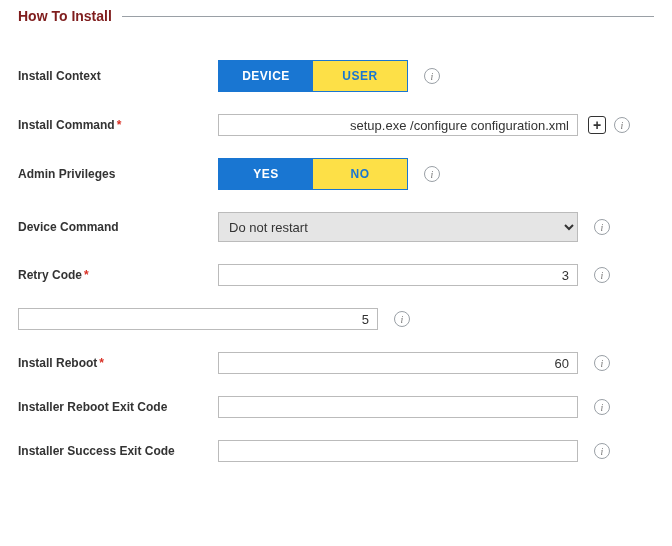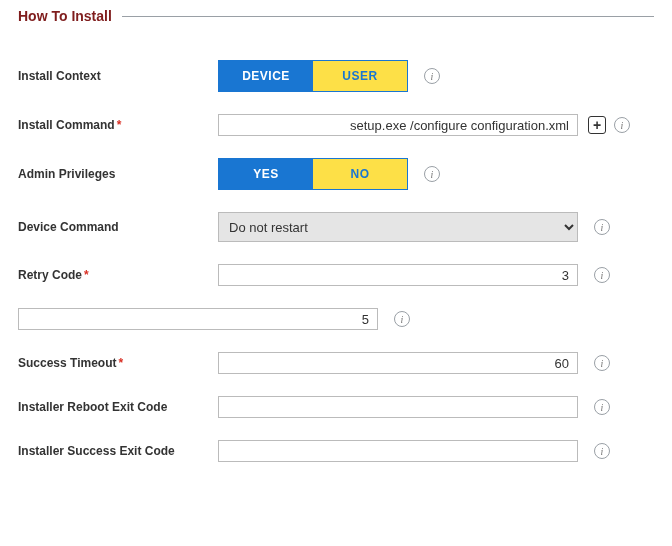--- a/index.html
+++ b/index.html
@@ -195,21 +195,21 @@
 
   <div class="row">
     <div class="control-cell">
       <input type="text" class="txt" value="5" style="">
       <span class="info-icon">i</span>
     </div>
   </div>
 
   <div class="row">
     <div class="label-cell">
-      <span>Success Timeout</span><span class="req">*</span>
+      <span>Install Reboot</span><span class="req">*</span>
     </div>
     <div class="control-cell">
       <input type="text" class="txt" value="60" style="">
       <span class="info-icon">i</span>
     </div>
   </div>
 
   <div class="row">
     <div class="label-cell">
       <span>Installer Reboot Exit Code</span>

